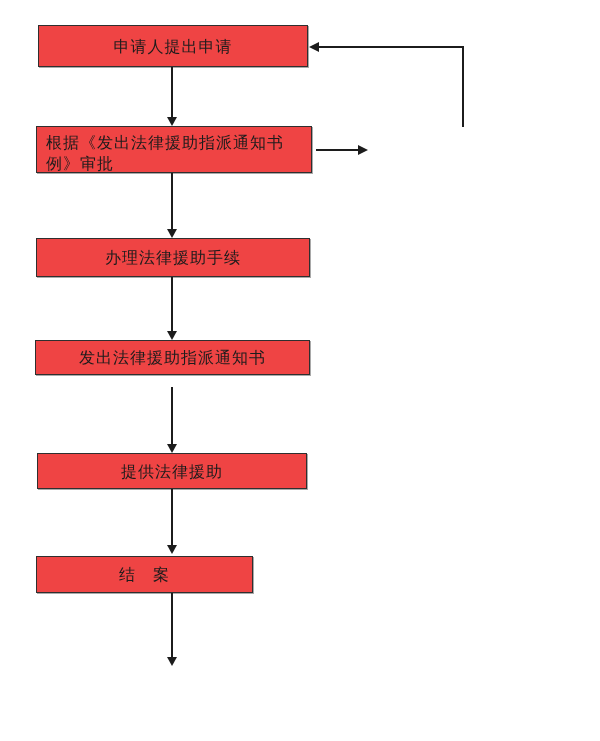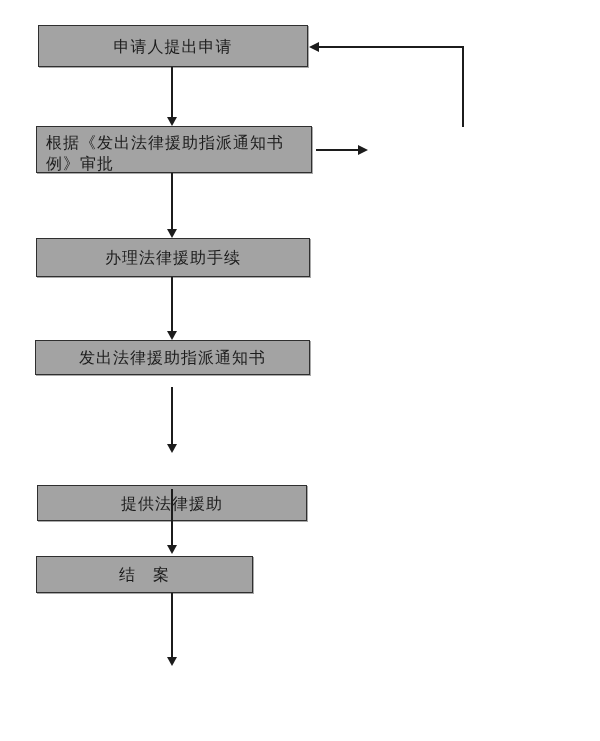--- a/index.html
+++ b/index.html
@@ -12,21 +12,21 @@
     width: 600px;
     height: 741px;
     background: #ffffff;
     font-family: "Liberation Serif", "DejaVu Serif", serif;
     color: #1c1c1c;
     overflow: hidden;
   }
   .node {
     position: absolute;
     box-sizing: border-box;
-    background: #a3a3a3;
+    background: #ef4444;
     border: 1.5px solid #2f2f2f;
     box-shadow: 1px 1px 0 #a9a9a9;
     font-size: 16px;
     letter-spacing: 1px;
     line-height: 21px;
   }
   .node.center {
     display: flex;
     align-items: center;
     justify-content: center;
@@ -81,21 +81,21 @@
 
 
   <div class="node center" style="left:36px; top:238px; width:274px; height:39px;">
     <span>办理法律援助手续</span>
   </div>
 
   <div class="node top-center" style="left:35px; top:340px; width:275px; height:35px;">
     <span>发出法律援助指派通知书</span>
   </div>
 
-  <div class="node center" style="left:37px; top:453px; width:270px; height:36px;margin-top:32px;">
+  <div class="node center" style="left:37px; top:453px; width:270px; height:36px;">
     <span>提供法律援助</span>
   </div>
 
   <div class="node center" style="left:36px; top:556px; width:217px; height:37px;">
     <span>结　案</span>
   </div>
 
 
   <div class="line" style="left:171px; top:67px; width:2px; height:50px;"></div>
   <div class="ah ah-down" style="left:167px; top:117px;"></div>

